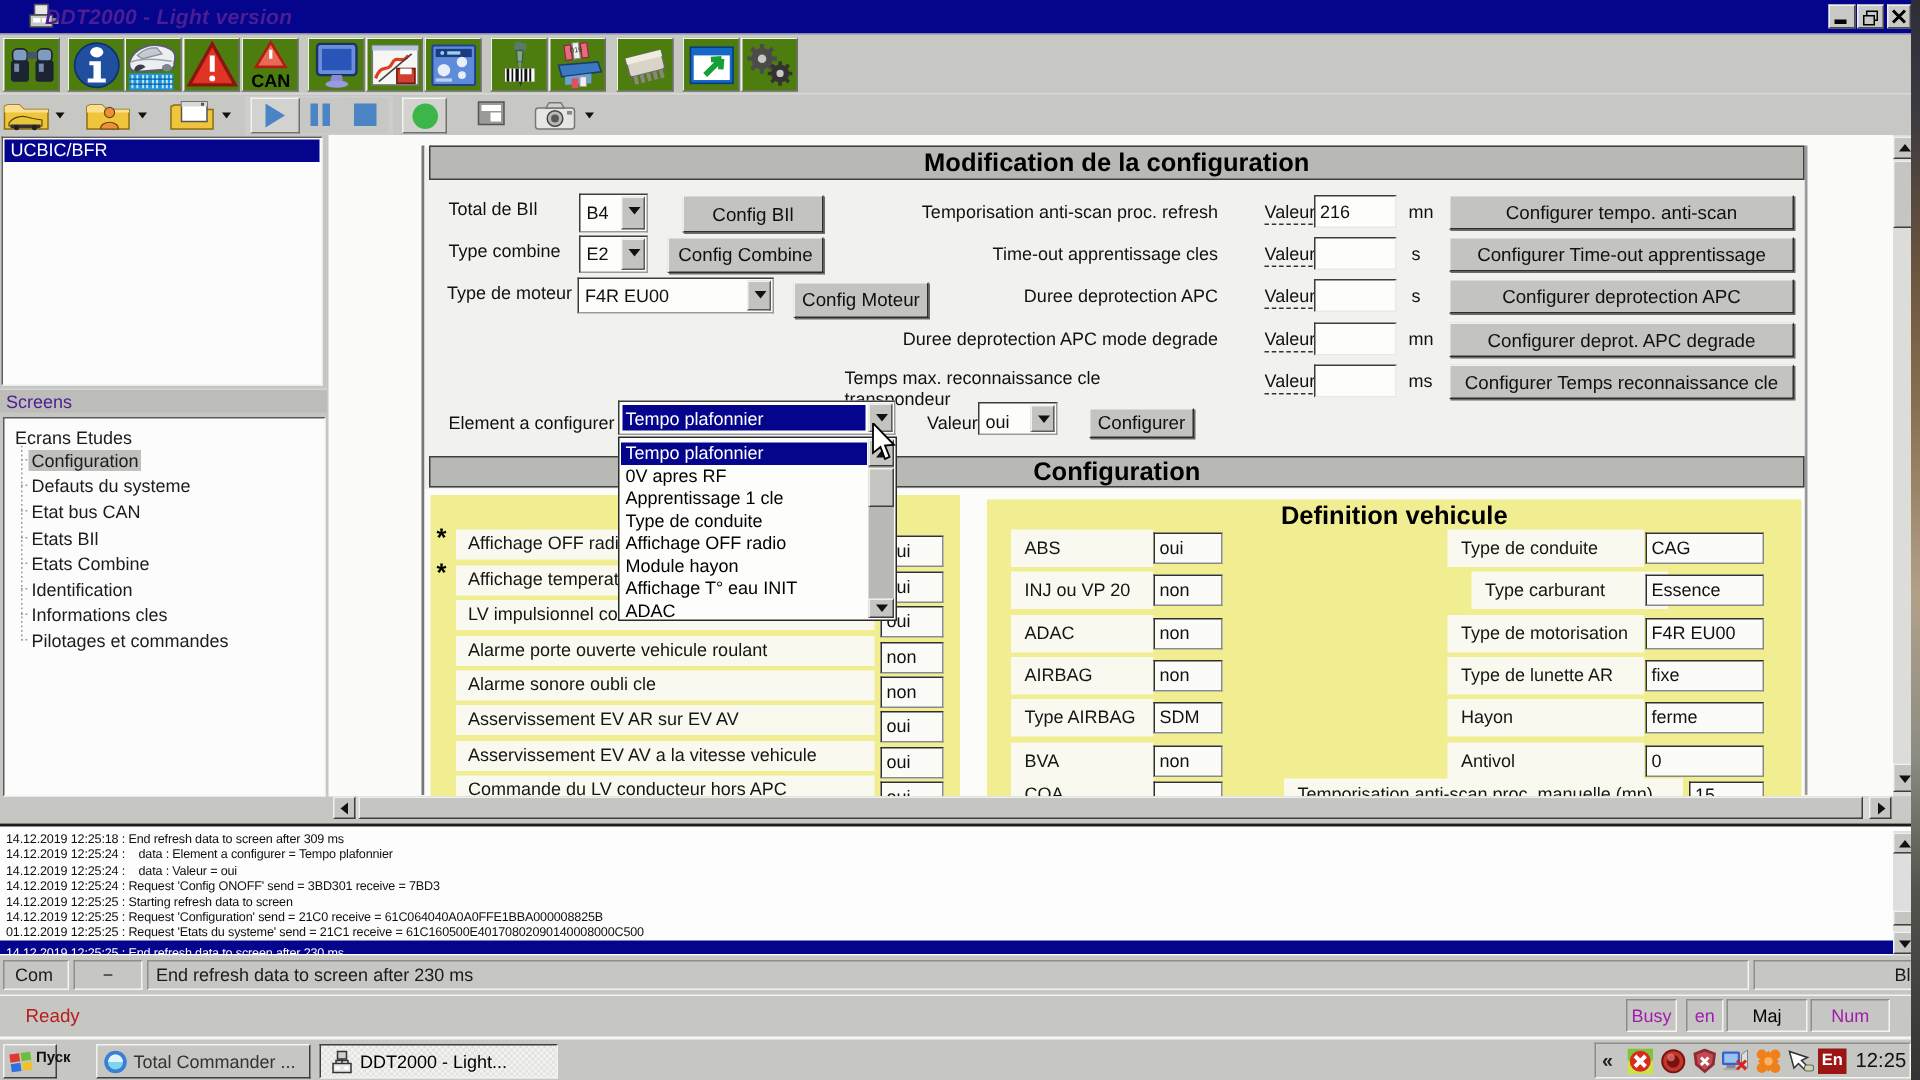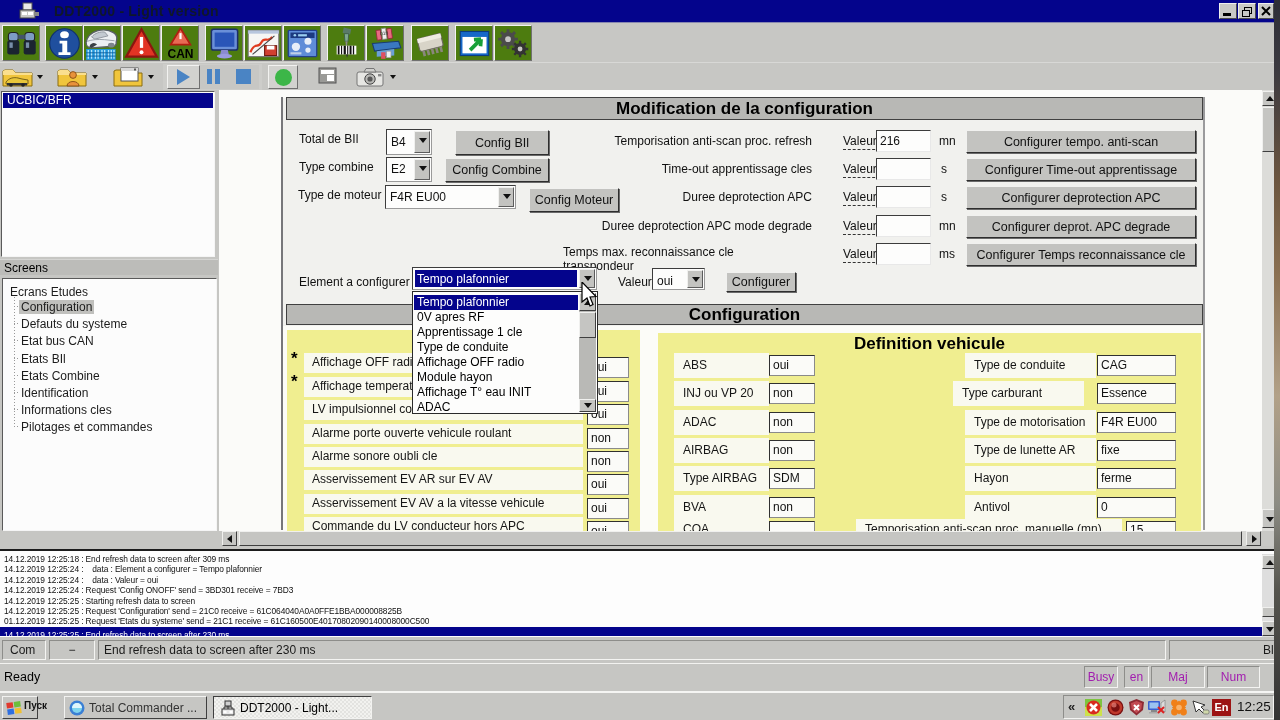--- a/index.html
+++ b/index.html
@@ -1,33 +1,33 @@
 <!DOCTYPE html>
 <html><head>
 <meta charset="utf-8">
 <style>
 * { margin:0; padding:0; box-sizing:border-box; }
 html,body { width:1280px; height:720px; overflow:hidden; }
 body { position:relative; font-family:"Liberation Sans", sans-serif; background:#c6c6c3; }
 .abs { position:absolute; }
 
 #titlebar { left:0; top:0; width:1280px; height:22px; background:#04048c; }
-#titletxt { left:54px; top:3px; color:#0f172a; font-size:14px; font-weight:bold; letter-spacing:0.2px; }
+#titletxt { left:30px; top:3px; color:#4c1d95; font-size:14px; font-weight:bold; letter-spacing:0.2px;font-style:italic; }
 .winbtn { top:3px; width:18px; height:16px; background:#c9c9c6; border-top:1px solid #efefee; border-left:1px solid #efefee; border-right:1px solid #4c4c4c; border-bottom:1px solid #4c4c4c; font-size:11px; text-align:center; line-height:13px; color:#000; font-weight:bold; }
 
 #tb1 { left:0; top:22px; width:1280px; height:40px; background:#c7c7c4; border-top:1px solid #8888b0; }
 #tb2 { left:0; top:62px; width:1280px; height:29px; background:#c7c7c4; border-top:1px solid #d8d8d6; }
 .tbtn { position:absolute; top:2px; width:38px; height:36px; background:#4d7c0f; border-top:1px solid #f2f2f0; border-left:1px solid #f2f2f0; border-right:1px solid #707070; border-bottom:1px solid #707070; }
 .tbtn svg { position:absolute; left:1px; top:0px; width:35px; height:35px; }
 .tbtn2 { position:absolute; top:2px; height:24px; background:#c7c7c4; }
 
 .sunken { background:#fcfcfc; border-top:1.5px solid #5a5a5a; border-left:1.5px solid #5a5a5a; border-right:1px solid #f5f5f5; border-bottom:1px solid #f5f5f5; }
 #listbox { left:1px; top:91px; width:214px; height:166px; }
 #lbsel { left:3px; top:93px; width:210px; height:15px; background:#04048c; color:#fff; font-size:12px; padding-left:4px; line-height:15px; }
-#screensbar { left:0px; top:259px; width:218px; height:16px; background:#bcbcb9; font-size:12px; color:#000000; padding-left:4px; line-height:16px; border-top:1px solid #d5d5d3; }
+#screensbar { left:0px; top:259px; width:218px; height:16px; background:#bcbcb9; font-size:12px; color:#4c1d95; padding-left:4px; line-height:16px; border-top:1px solid #d5d5d3; }
 #treebox { left:2px; top:278px; width:215px; height:253px; }
 .tritem { position:absolute; font-size:12px; color:#1c1c1c; white-space:nowrap; }
 
 #main { left:219px; top:90px; width:1043px; height:441px; background:#fbfbf9; overflow:hidden; }
 .hdrbar { position:absolute; background:#b8b8b5; border:1px solid #404040; text-align:center; font-weight:bold; color:#000; }
 .lbl { position:absolute; font-size:12px; color:#111; white-space:nowrap; }
 .field { position:absolute; background:#fdfdfc; border-top:1.5px solid #3c3c3c; border-left:1.5px solid #3c3c3c; border-right:1px solid #e8e8e8; border-bottom:1px solid #e8e8e8; font-size:12px; color:#111; }
 .combo { position:absolute; background:#fdfdfc; border-top:1.5px solid #3c3c3c; border-left:1.5px solid #3c3c3c; border-right:1px solid #9a9a9a; border-bottom:1px solid #9a9a9a; font-size:12px; color:#111; }
 .cbarrow { position:absolute; right:1px; top:1px; bottom:1px; width:16px; background:#c3c3c0; border-top:1px solid #f0f0ee; border-left:1px solid #f0f0ee; border-right:1px solid #5c5c5c; border-bottom:1px solid #5c5c5c; }
 .cbarrow:after { content:""; position:absolute; left:4px; top:6px; border-left:4px solid transparent; border-right:4px solid transparent; border-top:5px solid #111; }
@@ -422,21 +422,21 @@
     <div class="ystrip" style="left:16px;top:105px;width:95px;height:25px;line-height:24px;padding-left:9px;">AIRBAG</div>
     <div class="ybox" style="left:111px;top:107px;width:46px;height:21px;line-height:18px;padding-left:3px;">non</div>
     <div class="ystrip" style="left:16px;top:133px;width:95px;height:25px;line-height:24px;padding-left:9px;">Type AIRBAG</div>
     <div class="ybox" style="left:111px;top:135px;width:46px;height:21px;line-height:18px;padding-left:3px;">SDM</div>
     <div class="ystrip" style="left:16px;top:162px;width:95px;height:25px;line-height:24px;padding-left:9px;">BVA</div>
     <div class="ybox" style="left:111px;top:164px;width:46px;height:21px;line-height:18px;padding-left:3px;">non</div>
     <div class="ystrip" style="left:16px;top:186px;width:95px;height:25px;line-height:21px;padding-left:9px;">COA</div>
     <div class="ybox" style="left:111px;top:188px;width:46px;height:21px;line-height:16px;padding-left:3px;"></div>
     <div class="ystrip" style="left:307px;top:20px;width:131px;height:25px;line-height:24px;padding-left:9px;">Type de conduite</div>
     <div class="ybox" style="left:439px;top:22px;width:79px;height:21px;line-height:18px;padding-left:3px;">CAG</div>
-    <div class="ystrip" style="left:295px;top:48px;width:131px;height:25px;line-height:24px;padding-left:9px;">Type carburant</div>
+    <div class="ystrip" style="left:323px;top:48px;width:131px;height:25px;line-height:24px;padding-left:9px;">Type carburant</div>
     <div class="ybox" style="left:439px;top:50px;width:79px;height:21px;line-height:18px;padding-left:3px;">Essence</div>
     <div class="ystrip" style="left:307px;top:77px;width:131px;height:25px;line-height:24px;padding-left:9px;">Type de motorisation</div>
     <div class="ybox" style="left:439px;top:79px;width:79px;height:21px;line-height:18px;padding-left:3px;">F4R EU00</div>
     <div class="ystrip" style="left:307px;top:105px;width:131px;height:25px;line-height:24px;padding-left:9px;">Type de lunette AR</div>
     <div class="ybox" style="left:439px;top:107px;width:79px;height:21px;line-height:18px;padding-left:3px;">fixe</div>
     <div class="ystrip" style="left:307px;top:133px;width:131px;height:25px;line-height:24px;padding-left:9px;">Hayon</div>
     <div class="ybox" style="left:439px;top:135px;width:79px;height:21px;line-height:18px;padding-left:3px;">ferme</div>
     <div class="ystrip" style="left:307px;top:162px;width:131px;height:25px;line-height:24px;padding-left:9px;">Antivol</div>
     <div class="ybox" style="left:439px;top:164px;width:79px;height:21px;line-height:18px;padding-left:3px;">0</div>
     <div class="ystrip" style="left:198px;top:186px;width:266px;height:25px;line-height:21px;padding-left:9px;">Temporisation anti-scan proc. manuelle (mn)</div>
@@ -504,24 +504,24 @@
       <i class="arr" style="left:2.5px;top:5px;border-left:4px solid transparent;border-right:4px solid transparent;border-top:5px solid #111;"></i>
     </div>
 </div>
 <div class="abs" id="comrow">
   <div class="comcell" style="left:2px;width:44px;padding-left:7px;line-height:18px;">Com</div>
   <div class="comcell" style="left:49px;width:46px;text-align:center;line-height:18px;">−</div>
   <div class="comcell" style="left:98px;width:1068px;padding-left:5px;line-height:18px;">End refresh data to screen after 230 ms</div>
   <div class="comcell" style="left:1169px;width:111px;padding-left:93px;line-height:18px;">Bl</div>
 </div>
 <div class="abs" id="readyrow">
-  <div class="abs" style="left:4px;top:6px;font-size:12.5px;color:#000000;text-align:center;">Ready</div>
+  <div class="abs" style="left:17px;top:6px;font-size:12.5px;color:#b91c1c;text-align:center;">Ready</div>
   <div class="rcell" style="left:1084px;width:34px;line-height:20px;">Busy</div>
   <div class="rcell" style="left:1124px;width:25px;line-height:20px;">en</div>
-  <div class="rcell" style="left:1151px;width:54px;line-height:20px;color:#a21caf;">Maj</div>
+  <div class="rcell" style="left:1151px;width:54px;line-height:20px;color:#000000;">Maj</div>
   <div class="rcell" style="left:1207px;width:53px;line-height:20px;">Num</div>
 </div>
 <div class="abs" id="taskbar">
   <div class="taskbtn" style="left:2px;width:36px;font-weight:bold;font-size:10px;">
     <svg style="position:absolute;left:3px;top:3px;" width="16" height="16" viewBox="0 0 16 16">
         <g transform="rotate(-8 8 8)">
           <rect x="1" y="2" width="6.5" height="5.5" fill="#e03a2f"></rect>
           <rect x="8.5" y="2" width="6.5" height="5.5" fill="#6cbf3c"></rect>
           <rect x="1" y="8.5" width="6.5" height="5.5" fill="#2f6fe0"></rect>
           <rect x="8.5" y="8.5" width="6.5" height="5.5" fill="#f0c030"></rect>

